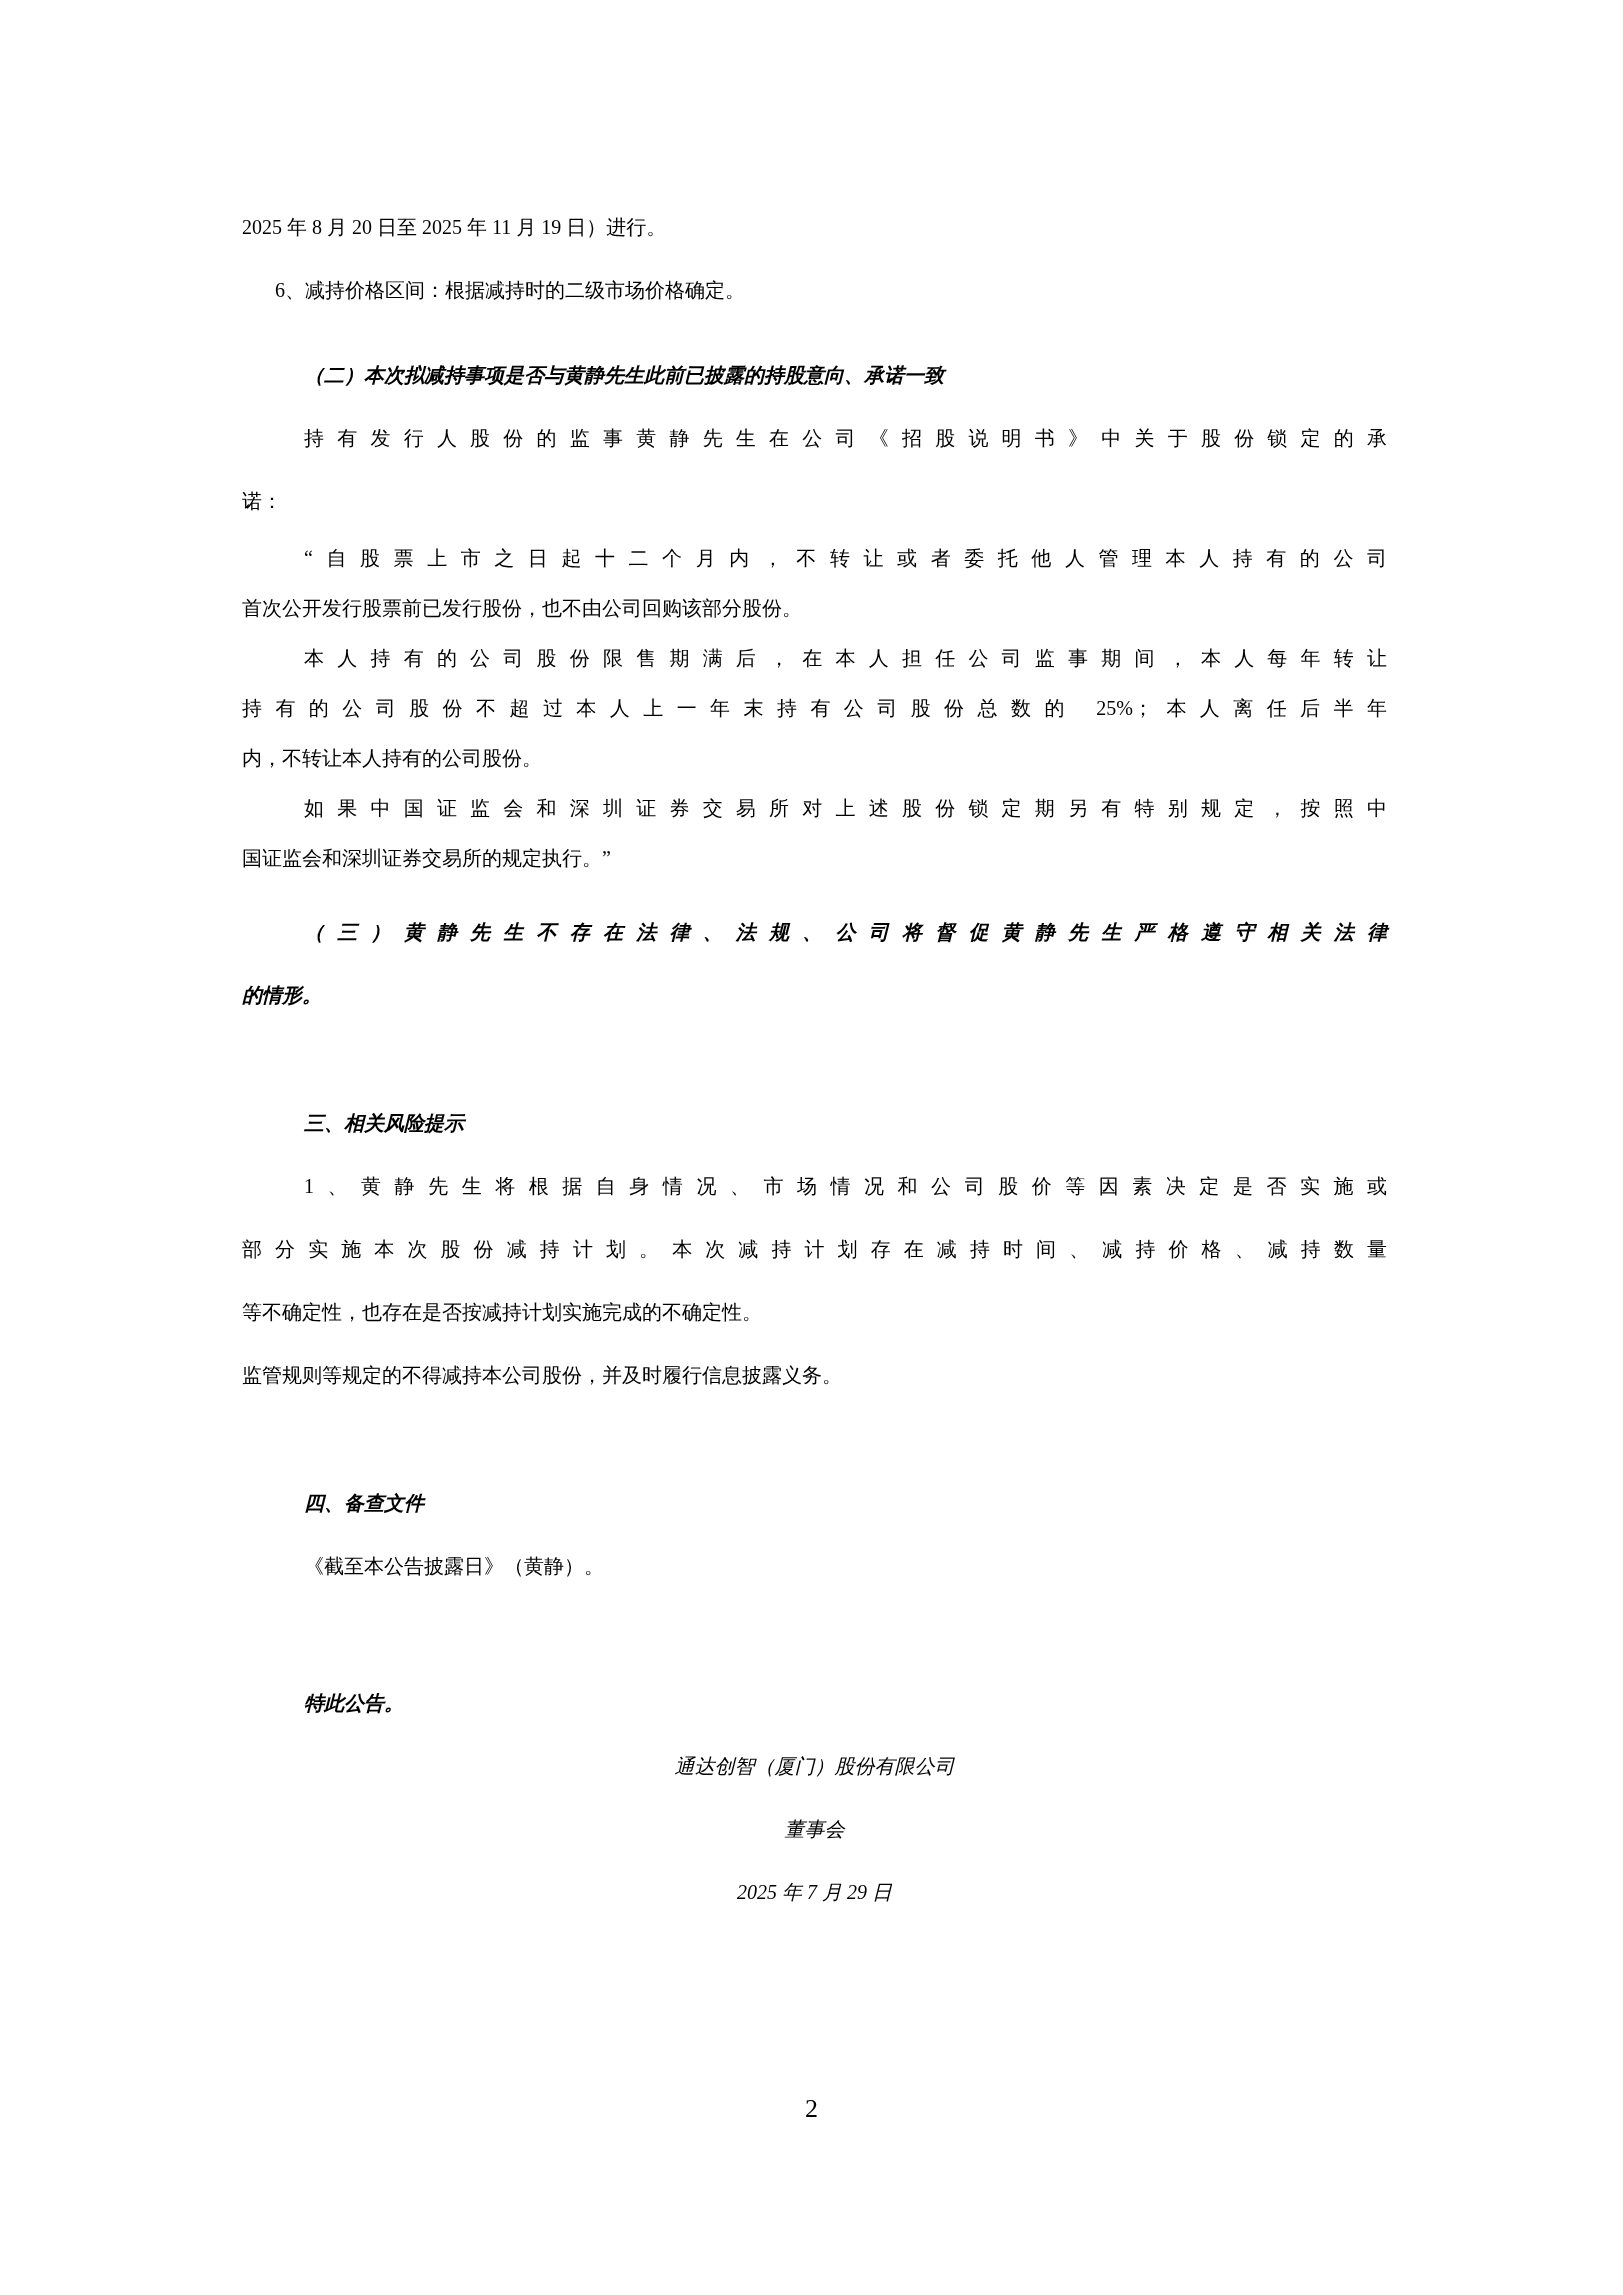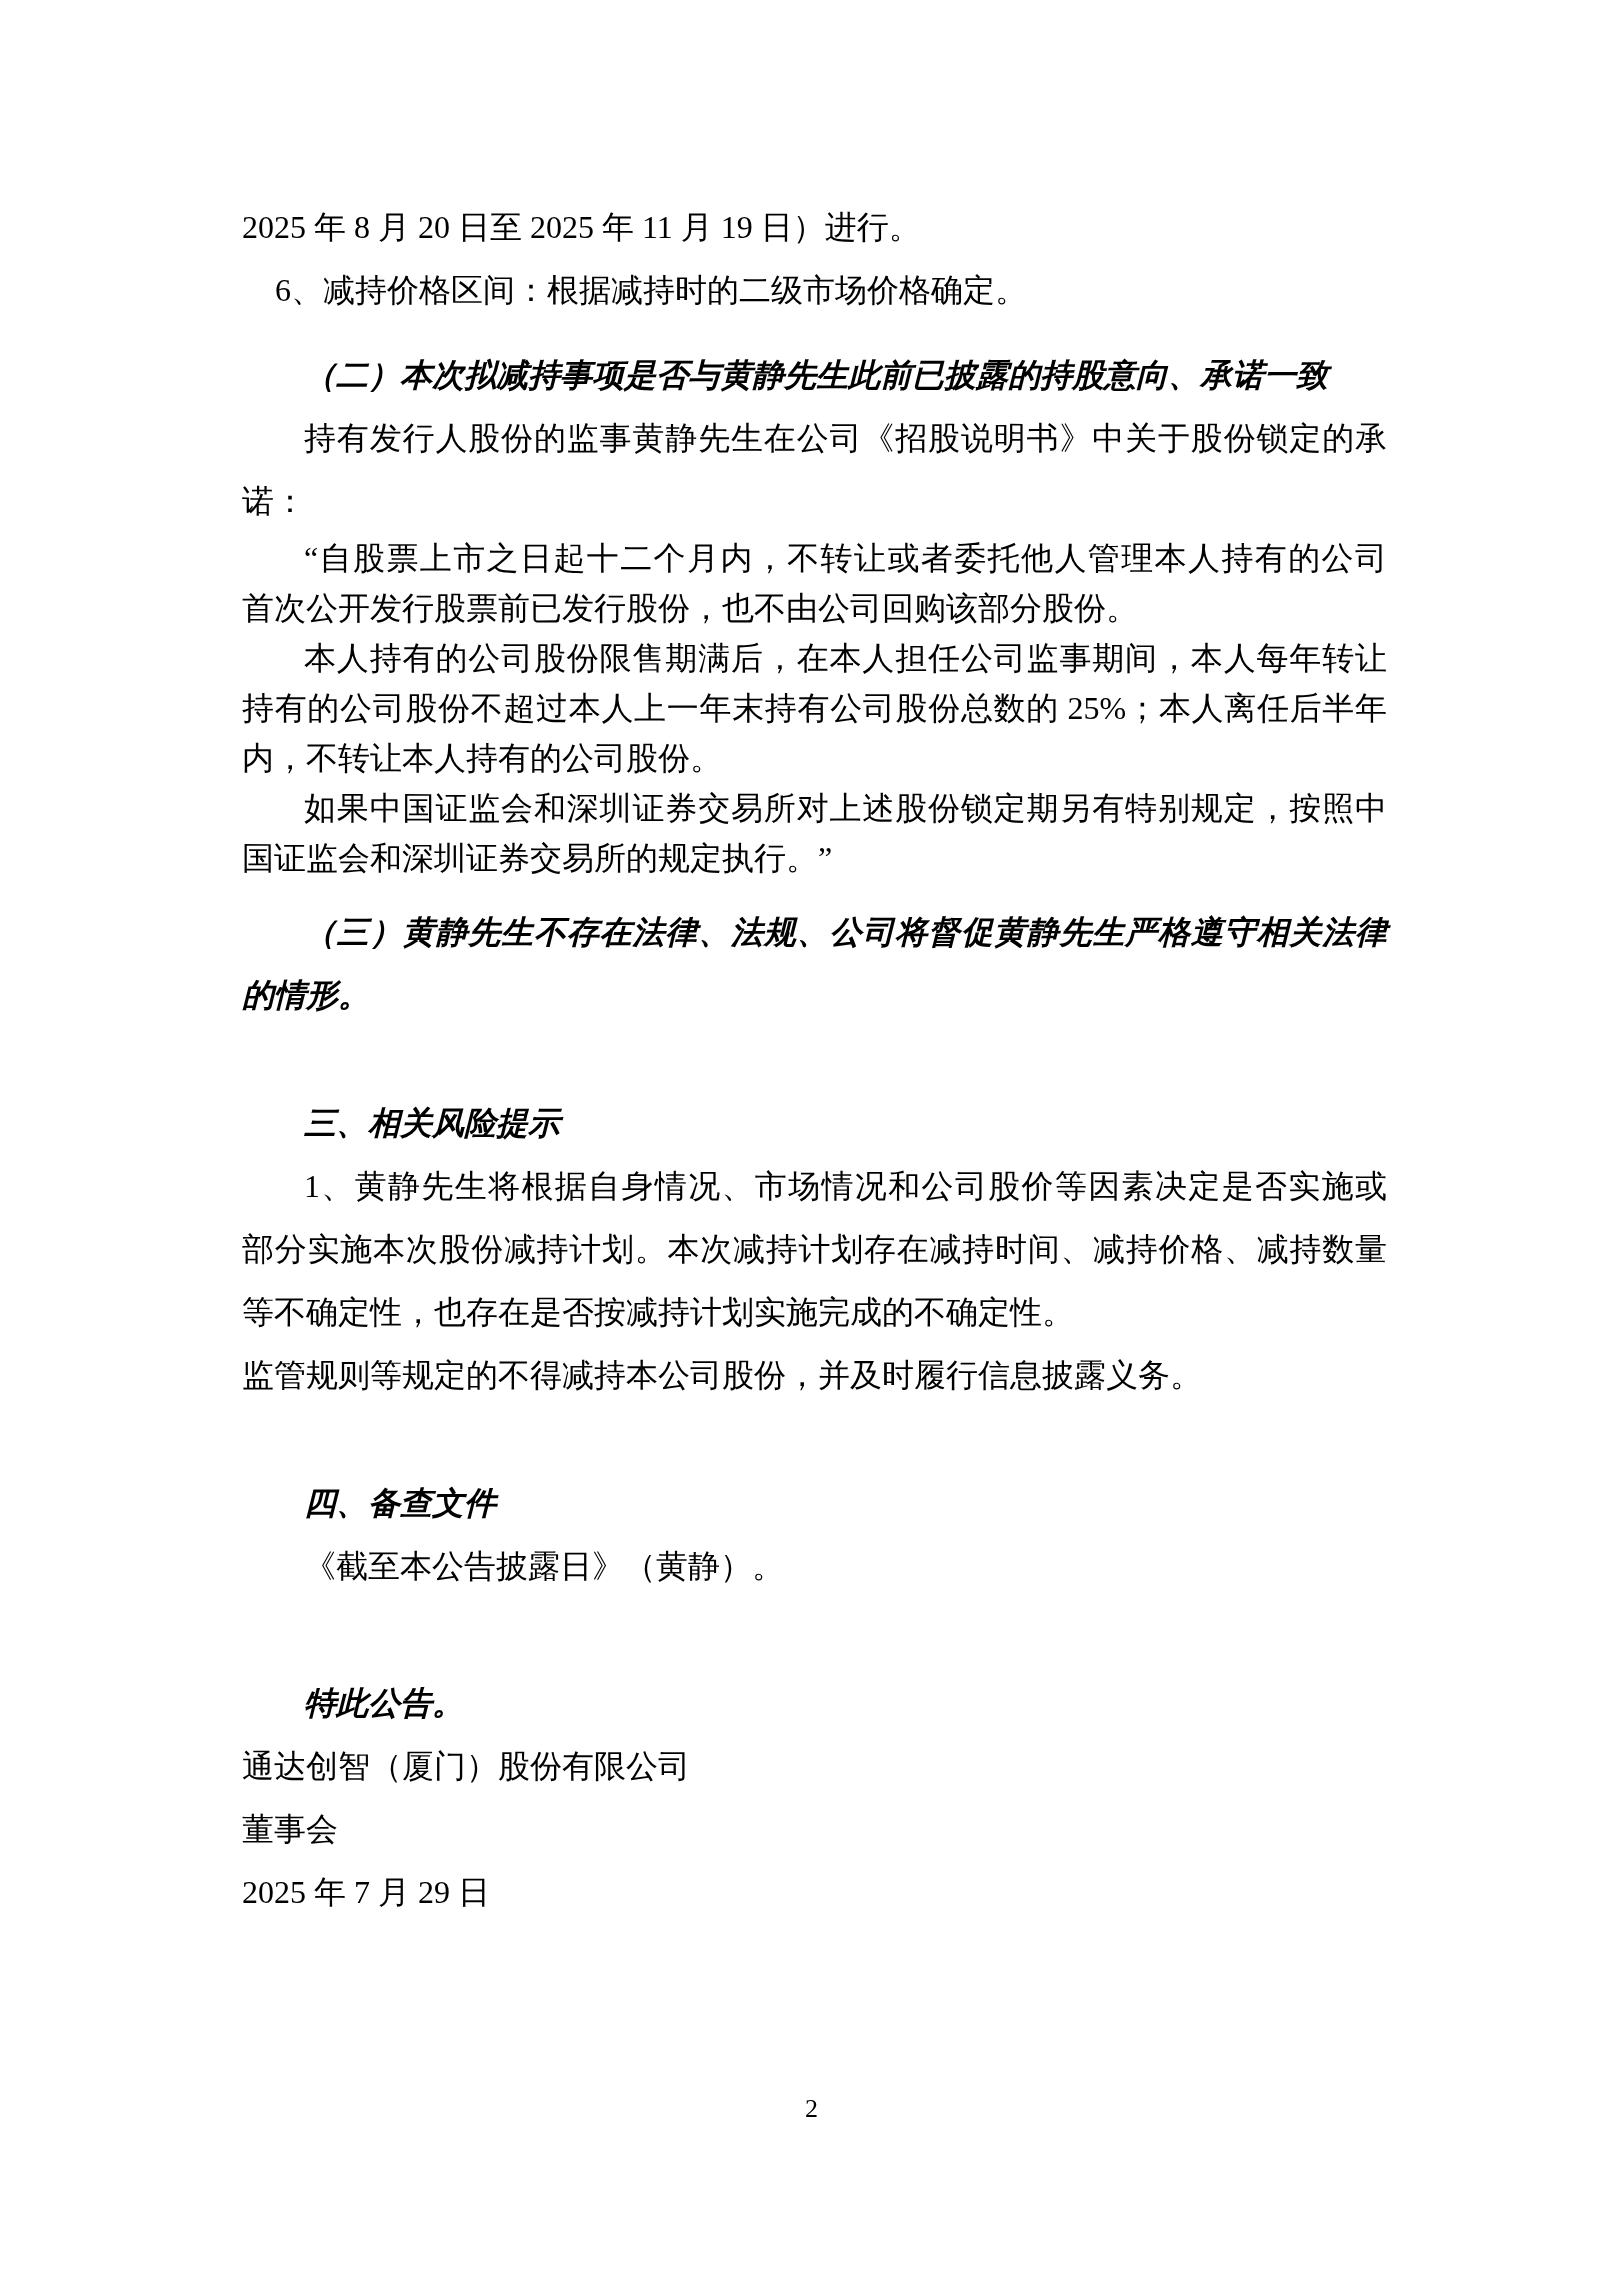--- a/index.html
+++ b/index.html
@@ -14,29 +14,29 @@
     background: #ffffff;
     color: #000000;
     font-family: "Liberation Serif", "DejaVu Serif", serif;
     overflow: hidden;
   }
   .content {
     position: absolute;
     left: 242px;
     top: 196px;
     width: 1145px;
-    font-size: 32px;
+    font-size: 20px;
   }
   .l { line-height: 63px; }      
   .q { line-height: 50px; }      
   .b { font-weight: bold; font-style: italic; }
   .i2 { text-indent: 62px; }     
   .i1 { text-indent: 33px; }     
   .j { text-align: justify; text-align-last: justify; text-justify: inter-character; }
-  .r { text-align: left; }
+  .r { text-align: center; font-style: italic; }
   .mt-sec2 { margin-top: 22px; }
   .mt-sec3 { margin-top: 17.7px; }
   .mt-close { margin-top: 9.8px; }
   .blank { height: 65px; }
   .footer {
     position: absolute;
     top: 2091px;
     left: 0;
     width: 100%;
     text-align: center;

